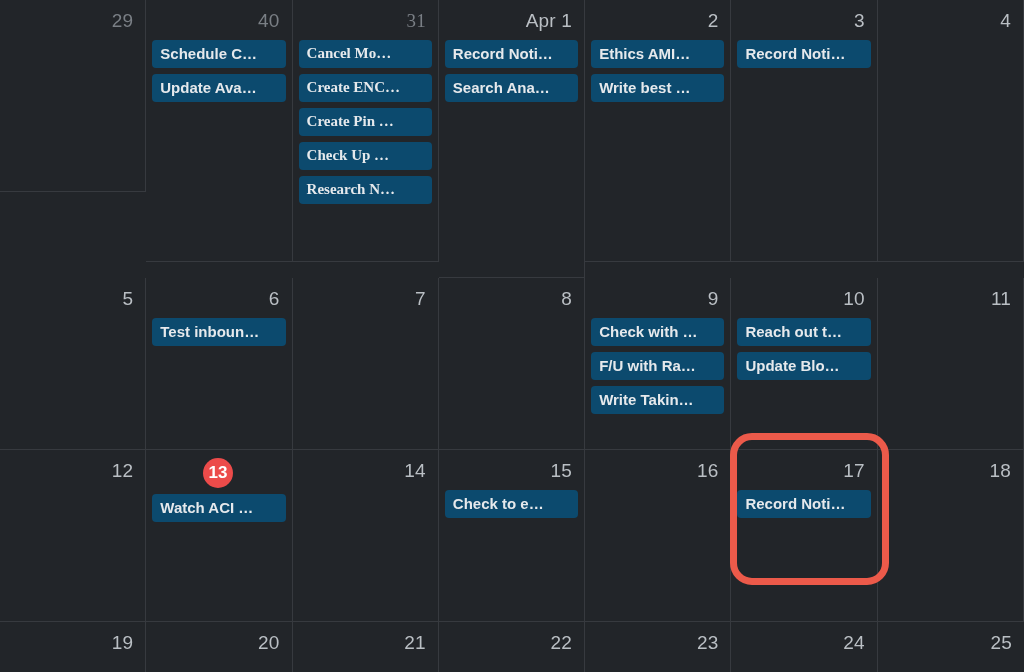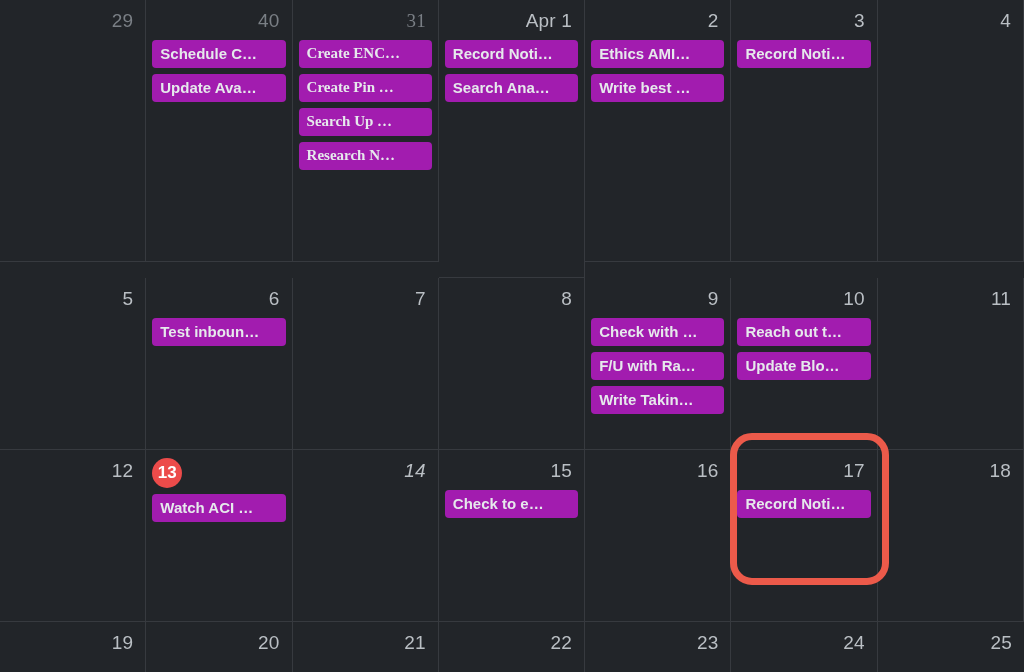--- a/index.html
+++ b/index.html
@@ -26,21 +26,21 @@
     text-align: right;
     font-size: 19px;
     font-weight: 500;
     color: #babfc4;
     padding: 4px 6px 6px 0;
     letter-spacing: 0.2px;
   }
   .dim .daynum { color: #7a7f85; }
   .today {
     display: flex;
-    justify-content: flex-start;
+    justify-content: center;
     padding: 2px 2px 4px 0;
   }
   .today-badge {
     display: inline-flex;
     align-items: center;
     justify-content: center;
     width: 30px;
     height: 30px;
     border-radius: 50%;
     background: #ec4b4a;
@@ -48,21 +48,21 @@
     font-size: 17px;
     font-weight: 600;
   }
   .events {
     display: flex;
     flex-direction: column;
     gap: 6px;
     margin-top: 2px;
   }
   .event {
-    background: #a21caf;
+    background: #0c4a6e;
     color: #e6e9ec;
     font-size: 15px;
     font-weight: 600;
     padding: 5px 8px 6px 8px;
     border-radius: 4px;
     white-space: nowrap;
     overflow: hidden;
     text-overflow: ellipsis;
     cursor: default;
   }
@@ -74,36 +74,37 @@
     left: 730px;
     top: 433px;
     width: 159px;
     height: 152px;
   }
 </style>
 </head>
 <body>
 
 <div class="calendar">
-    <div class="cell dim rowcell r0" style="height: 262px;">
+    <div class="cell dim rowcell r0" style="height: 192px;">
       <span class="daynum">29</span>
     </div>
     <div class="cell dim rowcell r0" style="height: 262px;">
       <span class="daynum">40</span>
       <div class="events">
         <div class="event">Schedule C…</div>
         <div class="event">Update Ava…</div>
       </div>
     </div>
     <div class="cell dim rowcell r0" style="height: 262px; font-family: Liberation Serif, serif;">
       <span class="daynum">31</span>
       <div class="events">
+        <div class="event">Cancel Mo…</div>
         <div class="event">Create ENC…</div>
         <div class="event">Create Pin …</div>
-        <div class="event">Search Up …</div>
+        <div class="event">Check Up …</div>
         <div class="event">Research N…</div>
       </div>
     </div>
     <div class="cell rowcell r0" style="height: 278px;">
       <span class="daynum">Apr 1</span>
       <div class="events">
         <div class="event">Record Noti…</div>
         <div class="event">Search Ana…</div>
       </div>
     </div>
@@ -160,21 +161,21 @@
       <span class="daynum">12</span>
     </div>
     <div class="cell rowcell r2" style="height: 172px;">
       <div class="today">
         <span class="today-badge">13</span>
       </div>
       <div class="events">
         <div class="event">Watch ACI …</div>
       </div>
     </div>
-    <div class="cell rowcell r2" style="height: 172px; font-style: italic;">
+    <div class="cell rowcell r2" style="height: 172px;">
       <span class="daynum">14</span>
     </div>
     <div class="cell rowcell r2" style="height: 172px;">
       <span class="daynum">15</span>
       <div class="events">
         <div class="event">Check to e…</div>
       </div>
     </div>
     <div class="cell rowcell r2" style="height: 172px;">
       <span class="daynum">16</span>

